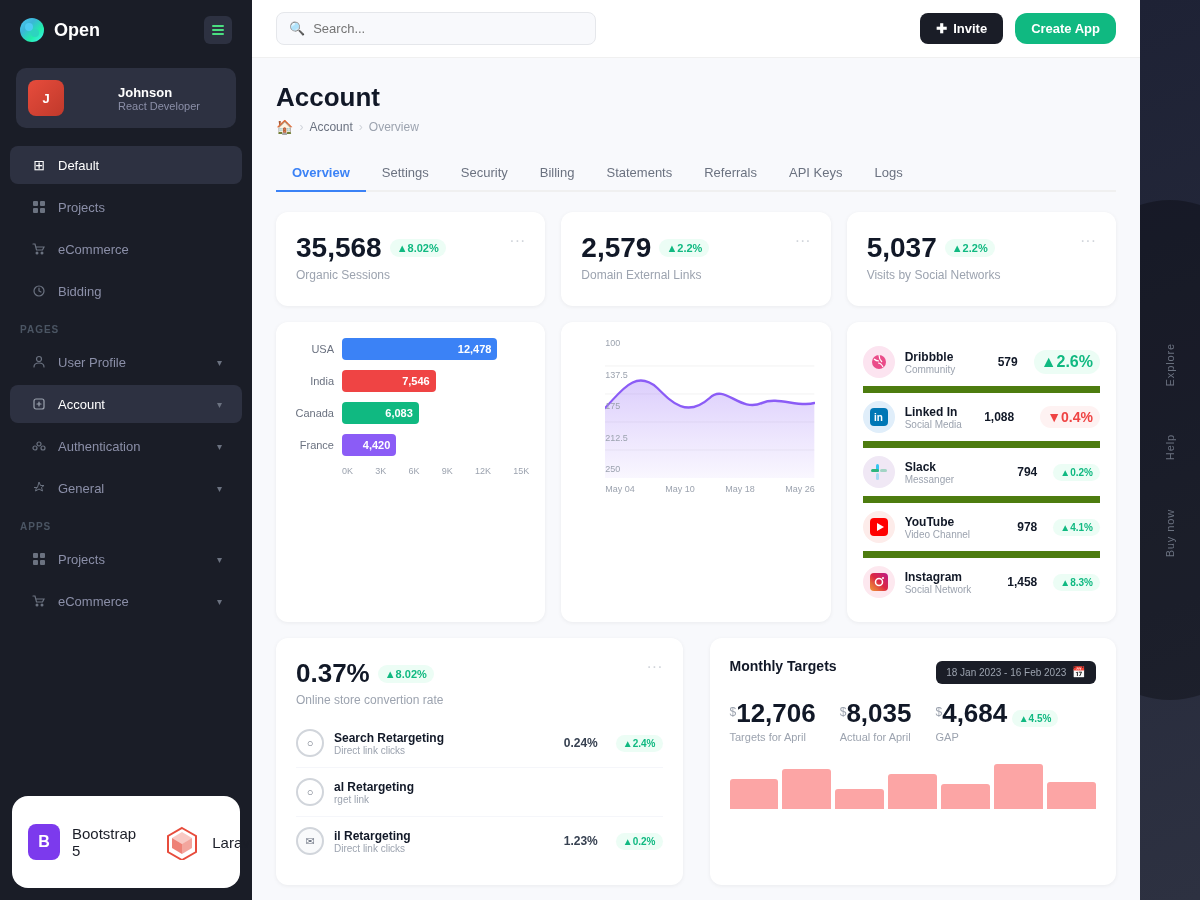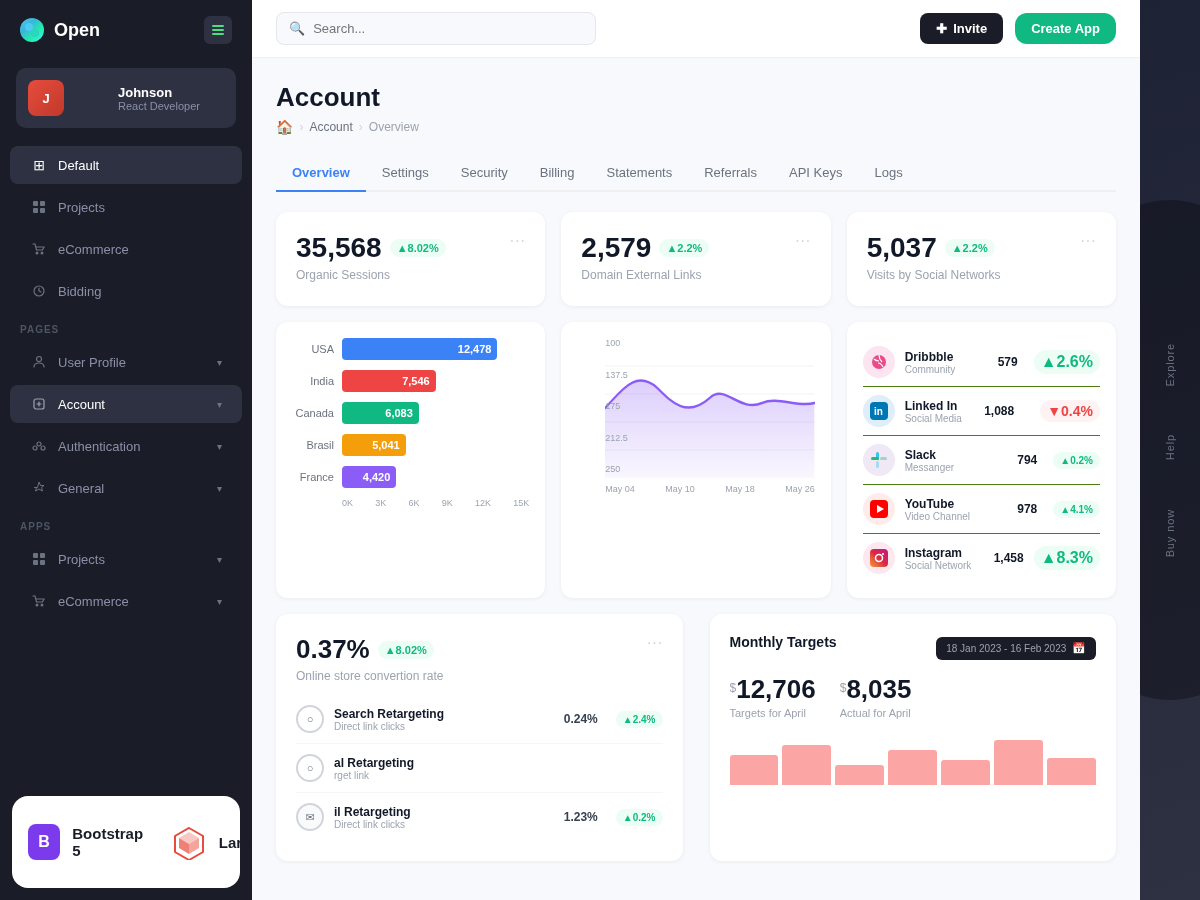--- a/index.html
+++ b/index.html
@@ -22,21 +22,21 @@
     .nav-item { display: flex; align-items: center; gap: 10px; padding: 10px 20px; cursor: pointer; border-radius: 8px; margin: 2px 10px; color: #8b8fa8; font-size: 13px; font-weight: 500; transition: all 0.2s; }
     .nav-item.active { background: #2d3141; color: #fff; }
     .nav-icon { width: 18px; height: 18px; display: flex; align-items: center; justify-content: center; font-size: 14px; }
     .nav-chevron { margin-left: auto; font-size: 10px; color: #6b7280; }
 
     .section-label { font-size: 10px; font-weight: 700; color: #4b5563; letter-spacing: 0.1em; padding: 12px 20px 6px; text-transform: uppercase; }
 
     
     .bottom-promo { margin-top: auto; padding: 16px; background: #fff; border-radius: 16px; margin: auto 12px 12px; display: flex; align-items: center; gap: 12px; }
     .promo-badge { width: 36px; height: 36px; background: #7c3aed; border-radius: 8px; display: flex; align-items: center; justify-content: center; color: #fff; font-weight: 900; font-size: 16px; }
-    .promo-text { font-size: 15px; font-weight: 700; color: #1a1d27; }
+    .promo-text { font-size: 15px; font-weight: 400; color: #1a1d27; }
 
     
     .main { flex: 1; display: flex; flex-direction: column; background: #fff; overflow: hidden; position: relative; }
 
     
     .header { display: flex; align-items: center; padding: 12px 24px; background: #fff; border-bottom: 1px solid #f0f0f0; gap: 16px; }
     .search-box { flex: 1; max-width: 320px; display: flex; align-items: center; gap: 8px; background: #f8f9fc; border: 1px solid #e5e7eb; border-radius: 8px; padding: 8px 12px; }
     .search-icon { color: #9ca3af; font-size: 13px; }
     .search-input { border: none; background: transparent; outline: none; font-size: 13px; color: #6b7280; width: 100%; }
     .header-right { margin-left: auto; display: flex; align-items: center; gap: 12px; }
@@ -85,21 +85,21 @@
     .bar.purple { background: #8b5cf6; }
     .bar-axis { display: flex; justify-content: space-between; font-size: 9px; color: #9ca3af; padding-left: 50px; margin-top: 4px; }
 
     
     .line-chart-wrap { position: relative; }
     .line-chart-labels-y { position: absolute; left: 0; top: 0; bottom: 24px; display: flex; flex-direction: column-reverse; justify-content: space-between; font-size: 9px; color: #9ca3af; }
     .line-chart-labels-x { display: flex; justify-content: space-between; font-size: 9px; color: #9ca3af; padding-left: 28px; margin-top: 4px; }
 
     
     .social-list { }
-    .social-item { display: flex; align-items: center; gap: 10px; padding: 8px 0; border-bottom: 1px solid #4d7c0f; }
+    .social-item { display: flex; align-items: center; gap: 10px; padding: 8px 0; border-bottom: 7px solid #4d7c0f; }
     .social-icon { width: 32px; height: 32px; border-radius: 50%; display: flex; align-items: center; justify-content: center; font-size: 14px; flex-shrink: 0; }
     .social-info { flex: 1; }
     .social-name { font-size: 12px; font-weight: 600; color: #111827; }
     .social-type { font-size: 10px; color: #9ca3af; }
     .social-count { font-size: 12px; font-weight: 700; color: #111827; }
 
     
     .bottom-row { display: grid; grid-template-columns: 1fr 1fr; gap: 27px; }
     .bottom-card { background: #fff; border-radius: 12px; padding: 20px; box-shadow: 0 1px 4px rgba(0,0,0,0.06); }
 
@@ -378,26 +378,20 @@
         <div class="bar-row">
           <span class="bar-label">India</span>
           <div class="bar-wrap">
             <div class="bar red" style="width:50%;">7,546</div>
           </div>
         </div>
         <div class="bar-row">
           <span class="bar-label">Canada</span>
           <div class="bar-wrap">
             <div class="bar green" style="width:41%;">6,083</div>
-          </div>
-        </div>
-        <div class="bar-row">
-          <span class="bar-label">Brasil</span>
-          <div class="bar-wrap">
-            <div class="bar yellow" style="width:34%;">5,041</div>
           </div>
         </div>
         <div class="bar-row">
           <span class="bar-label">France</span>
           <div class="bar-wrap">
             <div class="bar purple" style="width:29%;">4,420</div>
           </div>
         </div>
         <div class="bar-axis">
           <span>0K</span>
@@ -523,21 +517,21 @@
                 </defs>
                 <circle cx="9" cy="9" r="3.5" stroke="#fff" stroke-width="1.5" fill="none"></circle>
                 <circle cx="13" cy="5" r="1" fill="#fff"></circle>
               </svg>
           </div>
           <div class="social-info">
             <div class="social-name">Instagram</div>
             <div class="social-type">Social Network</div>
           </div>
           <span class="social-count">1,458</span>
-          <span class="stat-badge up" style="font-size:16px;margin-left:0;">▲8.3%</span>
+          <span class="stat-badge up" style="font-size:10px;margin-left:6px;">▲8.3%</span>
         </div>
       </div>
     </div>
 
     <div class="bottom-row">
 
       <div class="bottom-card">
         <div class="conversion-header">
           <div>
             <div style="display:flex;align-items:center;gap:8px;">
@@ -590,20 +584,24 @@
         </div>
         <div class="targets-values">
           <div class="target-item">
             <div><span class="target-prefix">$</span><span class="target-value">12,706</span></div>
             <div class="target-label">Targets for April</div>
           </div>
           <div class="target-item">
             <div><span class="target-prefix">$</span><span class="target-value">8,035</span></div>
             <div class="target-label">Actual for April</div>
           </div>
+          <div class="target-item">
+            <div><span class="target-prefix">$</span><span class="target-value">4,684</span> <span class="stat-badge up" style="font-size:10px;display:inline-flex;">▲4.5%</span></div>
+            <div class="target-label">GAP</div>
+          </div>
         </div>
 
         <div style="margin-top:16px;display:flex;gap:4px;align-items:flex-end;height:50px;">
           <div style="flex:1;background:#fca5a5;border-radius:3px 3px 0 0;height:60%;"></div>
           <div style="flex:1;background:#fca5a5;border-radius:3px 3px 0 0;height:80%;"></div>
           <div style="flex:1;background:#fca5a5;border-radius:3px 3px 0 0;height:40%;"></div>
           <div style="flex:1;background:#fca5a5;border-radius:3px 3px 0 0;height:70%;"></div>
           <div style="flex:1;background:#fca5a5;border-radius:3px 3px 0 0;height:50%;"></div>
           <div style="flex:1;background:#fca5a5;border-radius:3px 3px 0 0;height:90%;"></div>
           <div style="flex:1;background:#fca5a5;border-radius:3px 3px 0 0;height:55%;"></div>

